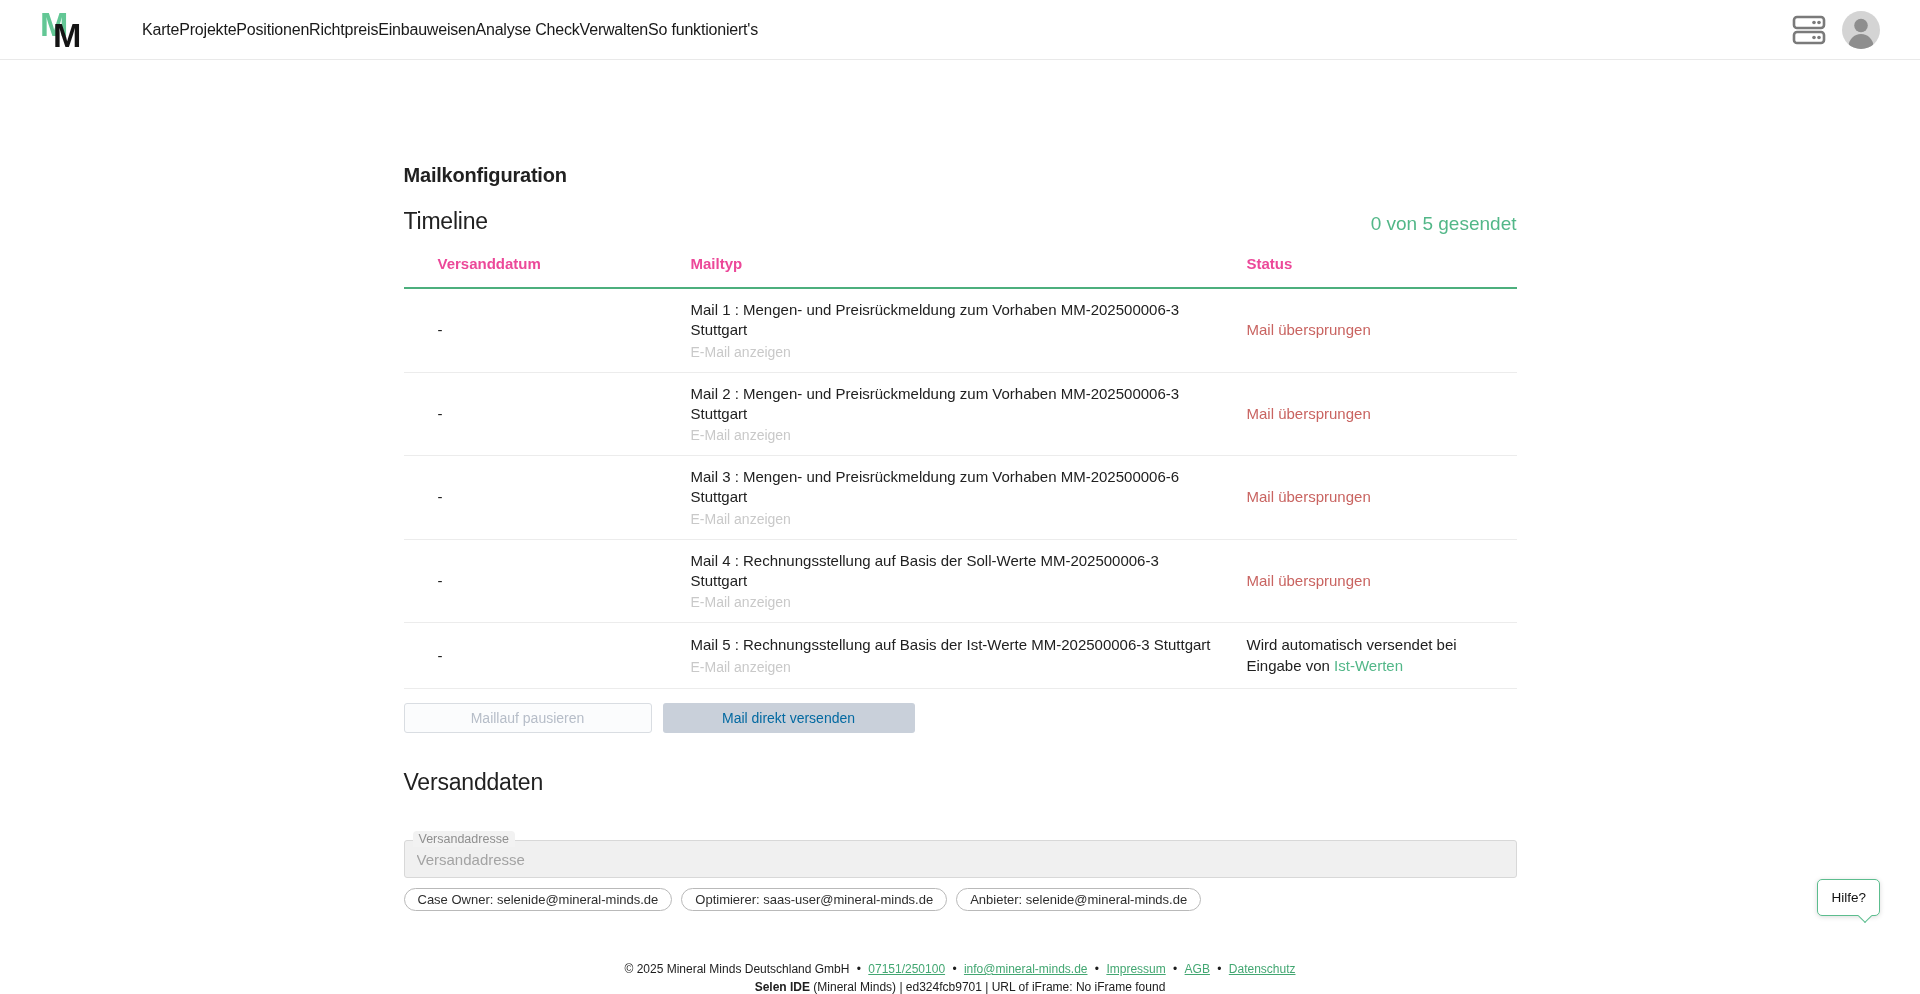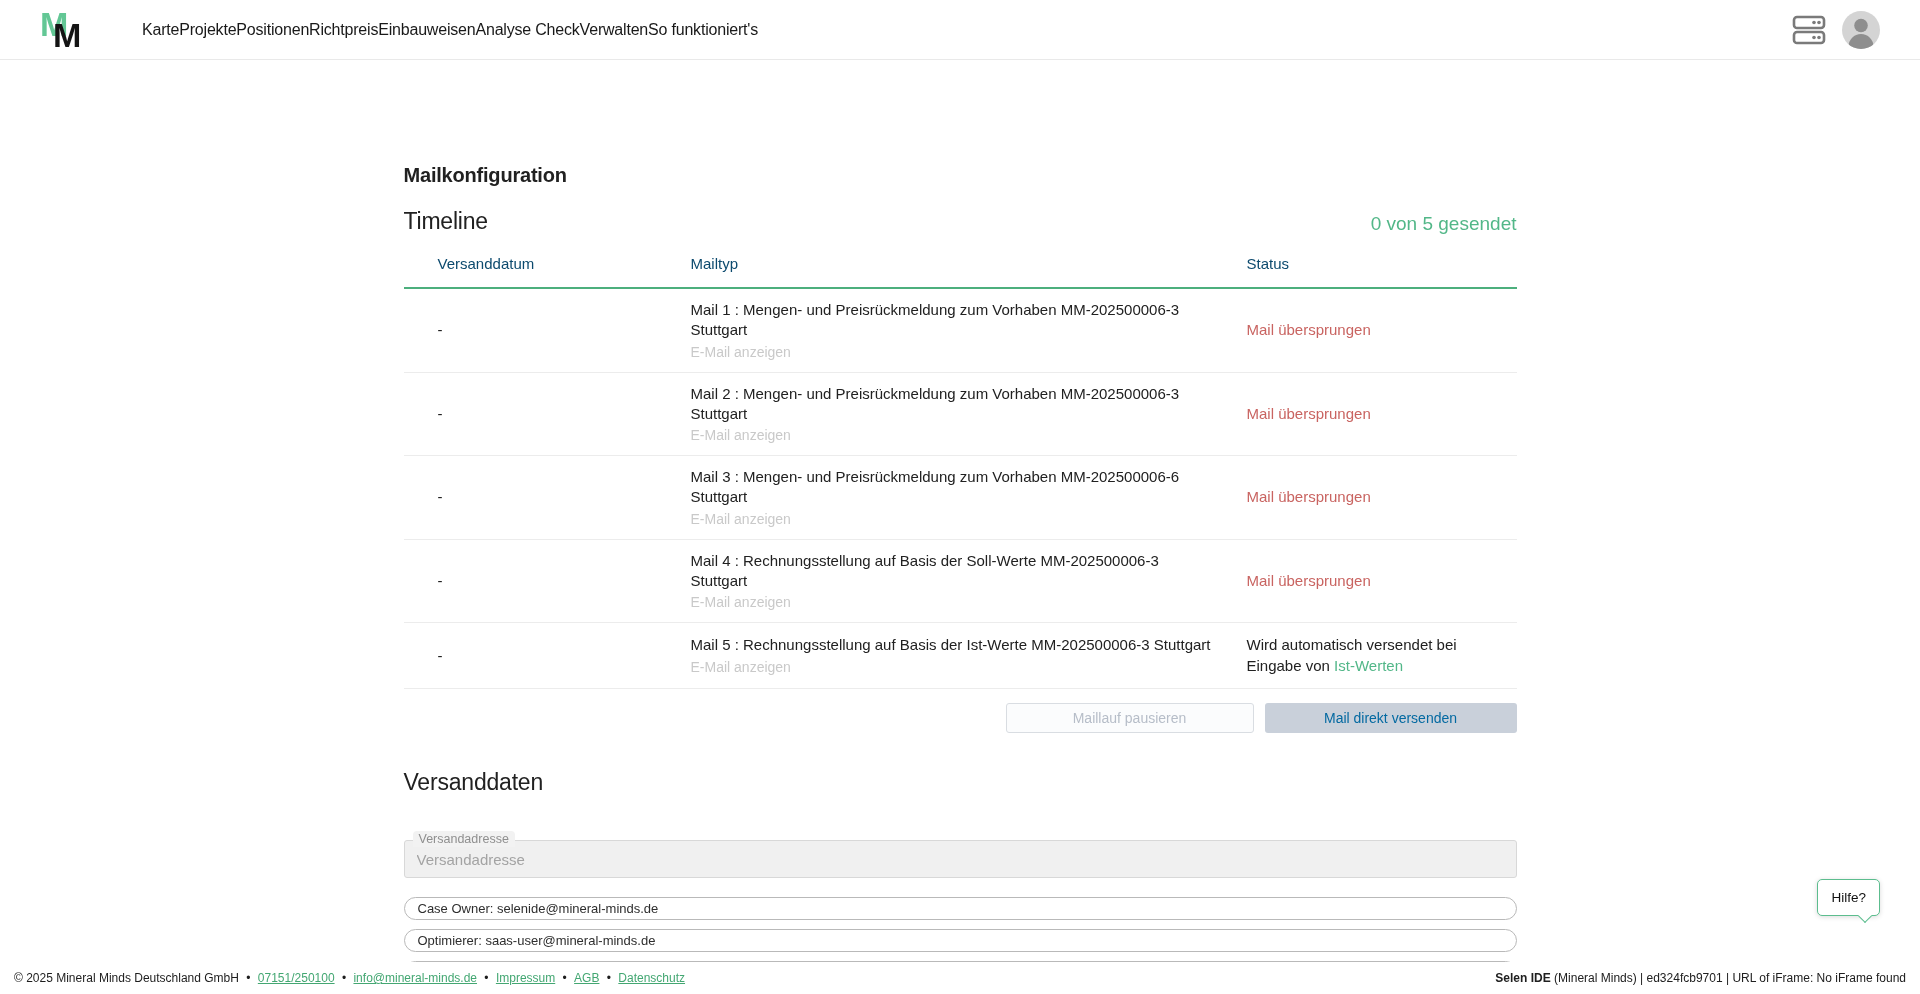--- a/index.html
+++ b/index.html
@@ -21,61 +21,61 @@
 
   
   main { width:1113px; margin:0 auto; padding-top:104px; }
   h1 { font-size:20px; font-weight:700; letter-spacing:-0.2px; margin:0 0 21px; }
   .section-head { display:flex; justify-content:space-between; align-items:flex-end; margin-bottom:8px; }
   h2 { font-size:23px; font-weight:400; letter-spacing:-0.2px; }
   .sent { color:#52b788; font-size:19px; font-weight:500; }
 
   table { width:100%; border-collapse:collapse; table-layout:fixed; }
   col.c1 { width:271px; } col.c2 { width:556px; } col.c3 { width:286px; }
-  thead th { text-align:left; font-weight:400; font-size:15px; color:#0c4a6e;
+  thead th { text-align:left; font-weight:700; font-size:15px; color:#ec4899;
     padding:12px 16px 15px; border-bottom:2px solid #4caf7d; }
   th:first-child, td:first-child { padding-left:34px; }
   tbody td { border-bottom:1px solid #ececec; padding:11px 16px 12px; vertical-align:middle; font-size:15px; }
   .mail-main { color:#212121; line-height:1.35; }
   .mail-link { color:#c9c9c9; font-size:14px; margin-top:3px; cursor:pointer; width:max-content; }
   .status-skipped { color:#c96461; }
   .status-auto { color:#212121; line-height:1.4; }
   .green-link { color:#52b788; cursor:pointer; }
 
-  .btn-row { display:flex; justify-content:flex-end; gap:11px; margin-top:14px; }
+  .btn-row { display:flex; justify-content:flex-start; gap:11px; margin-top:14px; }
   .btn { height:30px; font-size:14px; border-radius:3px; font-family:inherit; cursor:default; }
   .btn-outline { width:248px; background:#fbfcfd; border:1px solid #d9dde2; color:#b6bdc8; }
   .btn-filled  { width:252px; background:#c9d0da; border:none; color:#0369a1; }
 
   .vs-head { margin-top:36px; }
   .field { position:relative; margin-top:44px; }
   .field input { width:100%; height:38px; background:#f0f0f0; border:1px solid #d8d8d8;
     border-radius:3px; padding:0 12px; font-size:15px; color:#555; font-family:inherit; }
   .field input::placeholder { color:#a3a3a3; opacity:1; }
   .field-label { position:absolute; top:-9px; left:9px; font-size:12.5px; color:#8f8f8f;
     background:#f2f2f2; padding:1px 6px; border-radius:4px 4px 0 0; }
 
-  .chips { display:flex; gap:9px; margin-top:19px;flex-direction:column; }
+  .chips { display:flex; gap:9px; margin-top:10px; }
   .chip { border:1px solid #b9b9b9; border-radius:14px; padding:3px 13px; font-size:13px;
     color:#2e2e2e; background:#fff; cursor:default; white-space:nowrap; }
 
   .vw-head { margin-top:58px; }
 
   
   .help-bubble { position:fixed; right:40px; bottom:78px; background:#fff;
     border:1.5px solid #5cbd8e; border-radius:5px; padding:10px 13px; font-size:13.5px;
     color:#111; box-shadow:0 1px 5px rgba(0,0,0,.15); cursor:pointer; z-index:6; }
   .help-bubble::after { content:''; position:absolute; bottom:-6px; right:9px; width:9px; height:9px;
     background:#fff; border-right:1.5px solid #5cbd8e; border-bottom:1.5px solid #5cbd8e;
     transform:rotate(45deg); }
 
   
   footer { position:fixed; left:0; bottom:0; width:100%; height:32px; background:#fff;
     display:flex; align-items:center; justify-content:space-between; padding:0 14px;
-    font-size:12px; z-index:5; }
+    font-size:12px; z-index:5;flex-direction:column; }
   .footer-left { color:#1d1d1d; }
   .flink { color:#43a772; cursor:pointer; text-decoration:underline; }
   .sep { margin:0 4px; color:#1d1d1d; }
   .footer-right { color:#202020; }
   .footer-right b { font-weight:700;margin-top:15px; }
 </style>
 </head>
 <body>
 
 <header>

